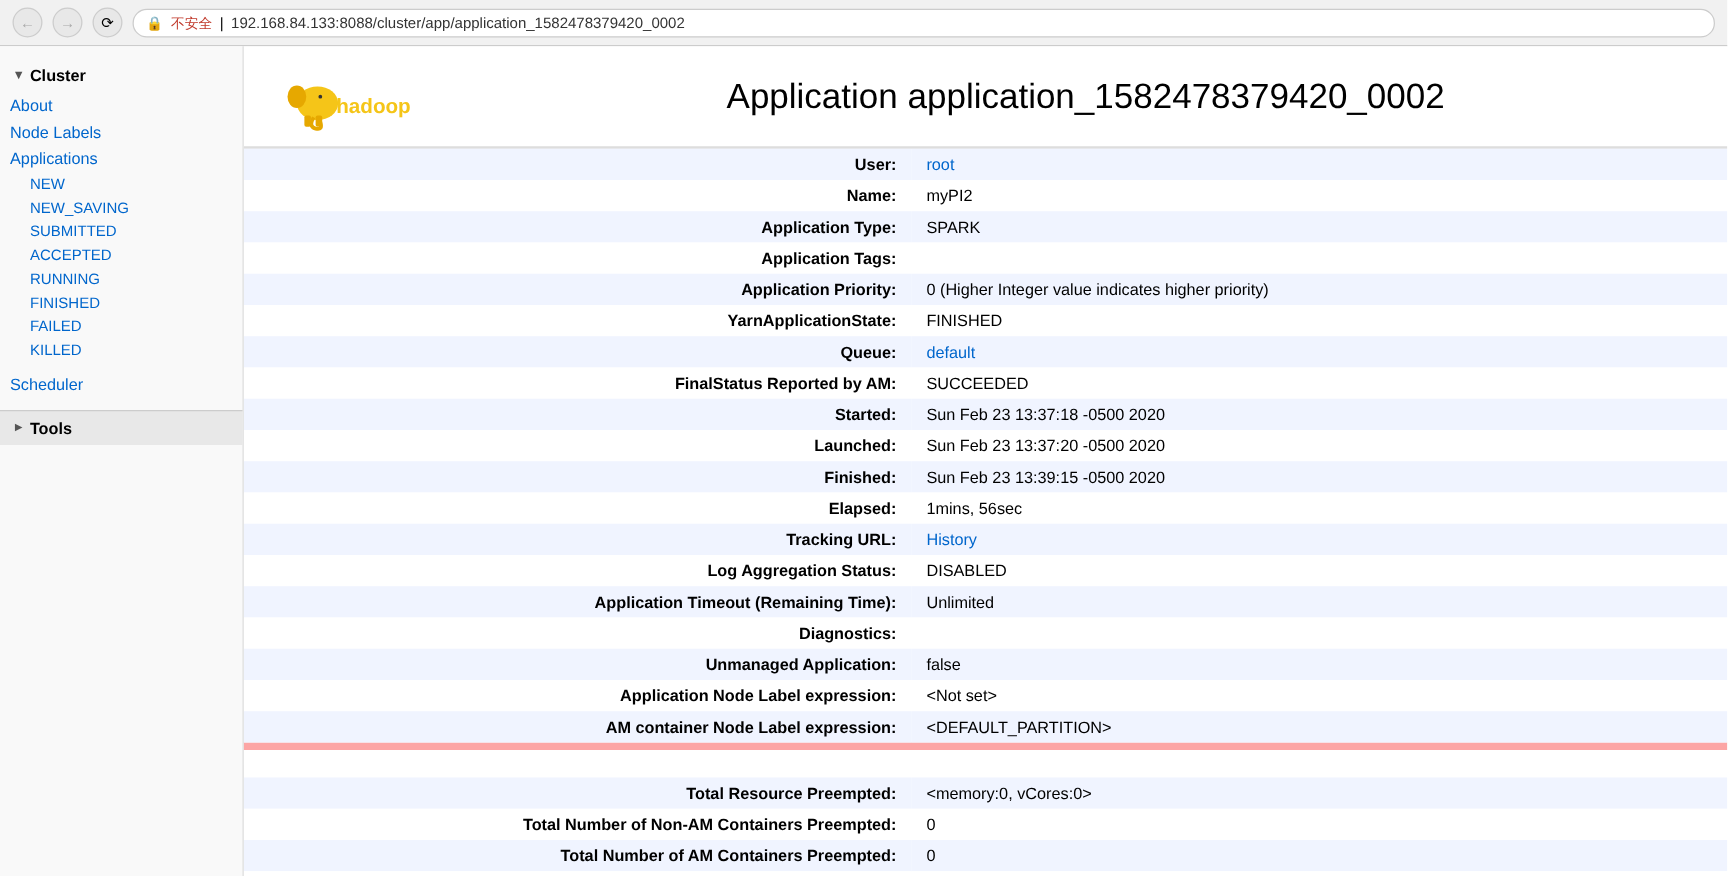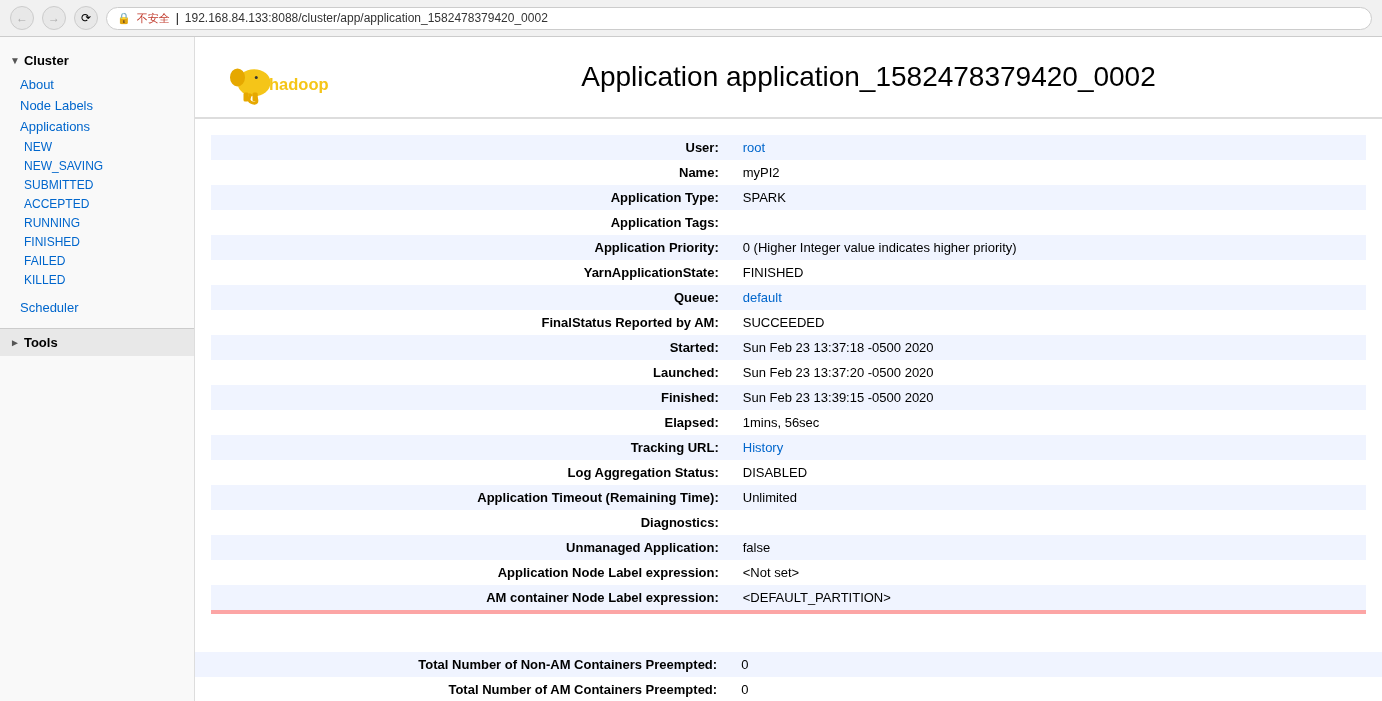--- a/index.html
+++ b/index.html
@@ -57,21 +57,21 @@
       display: flex;
       align-items: center;
       gap: 4px;
       padding: 6px 10px;
       font-weight: bold;
       font-size: 13px;
       cursor: pointer;
     }
     .triangle { font-size: 10px; color: #555; }
     .sidebar-item {
-      padding: 3px 20px;
+      padding: 3px 8px;
       font-size: 13px;
     }
     .sidebar-link {
       color: #0066cc;
       text-decoration: none;
       font-size: 13px;
     }
     .sidebar-sub-item {
       padding: 2px 24px;
     }
@@ -115,22 +115,22 @@
     .app-title {
       font-size: 28px;
       font-weight: normal;
       flex: 1;
       text-align: center;
       margin-left: 40px;
     }
 
     
     .info-section {
-      margin: 16px;
-      border-bottom: 4px solid #fca5a5;
+      margin: 0;
+      border-bottom: 6px solid #fca5a5;
     }
     .info-table {
       width: 100%;
       border-collapse: collapse;
     }
     .info-table tr:nth-child(odd) {
       background: #f0f4ff;
     }
     .info-table tr:nth-child(even) {
       background: #ffffff;
@@ -356,20 +356,24 @@
         </tbody>
       </table>
     </div>
 
     <div style="height: 12px; background: #fff;"></div>
 
     <div class="second-section">
       <table class="second-table">
         <tbody>
           <tr>
+            <td class="second-label">Total Resource Preempted:</td>
+            <td class="value-cell">&lt;memory:0, vCores:0&gt;</td>
+          </tr>
+          <tr>
             <td class="second-label">Total Number of Non-AM Containers Preempted:</td>
             <td class="value-cell">0</td>
           </tr>
           <tr>
             <td class="second-label">Total Number of AM Containers Preempted:</td>
             <td class="value-cell">0</td>
           </tr>
           <tr>
             <td class="second-label">Resource Preempted from Current Attempt:</td>
             <td class="value-cell">&lt;memory:0, vCores:0&gt;</td>

